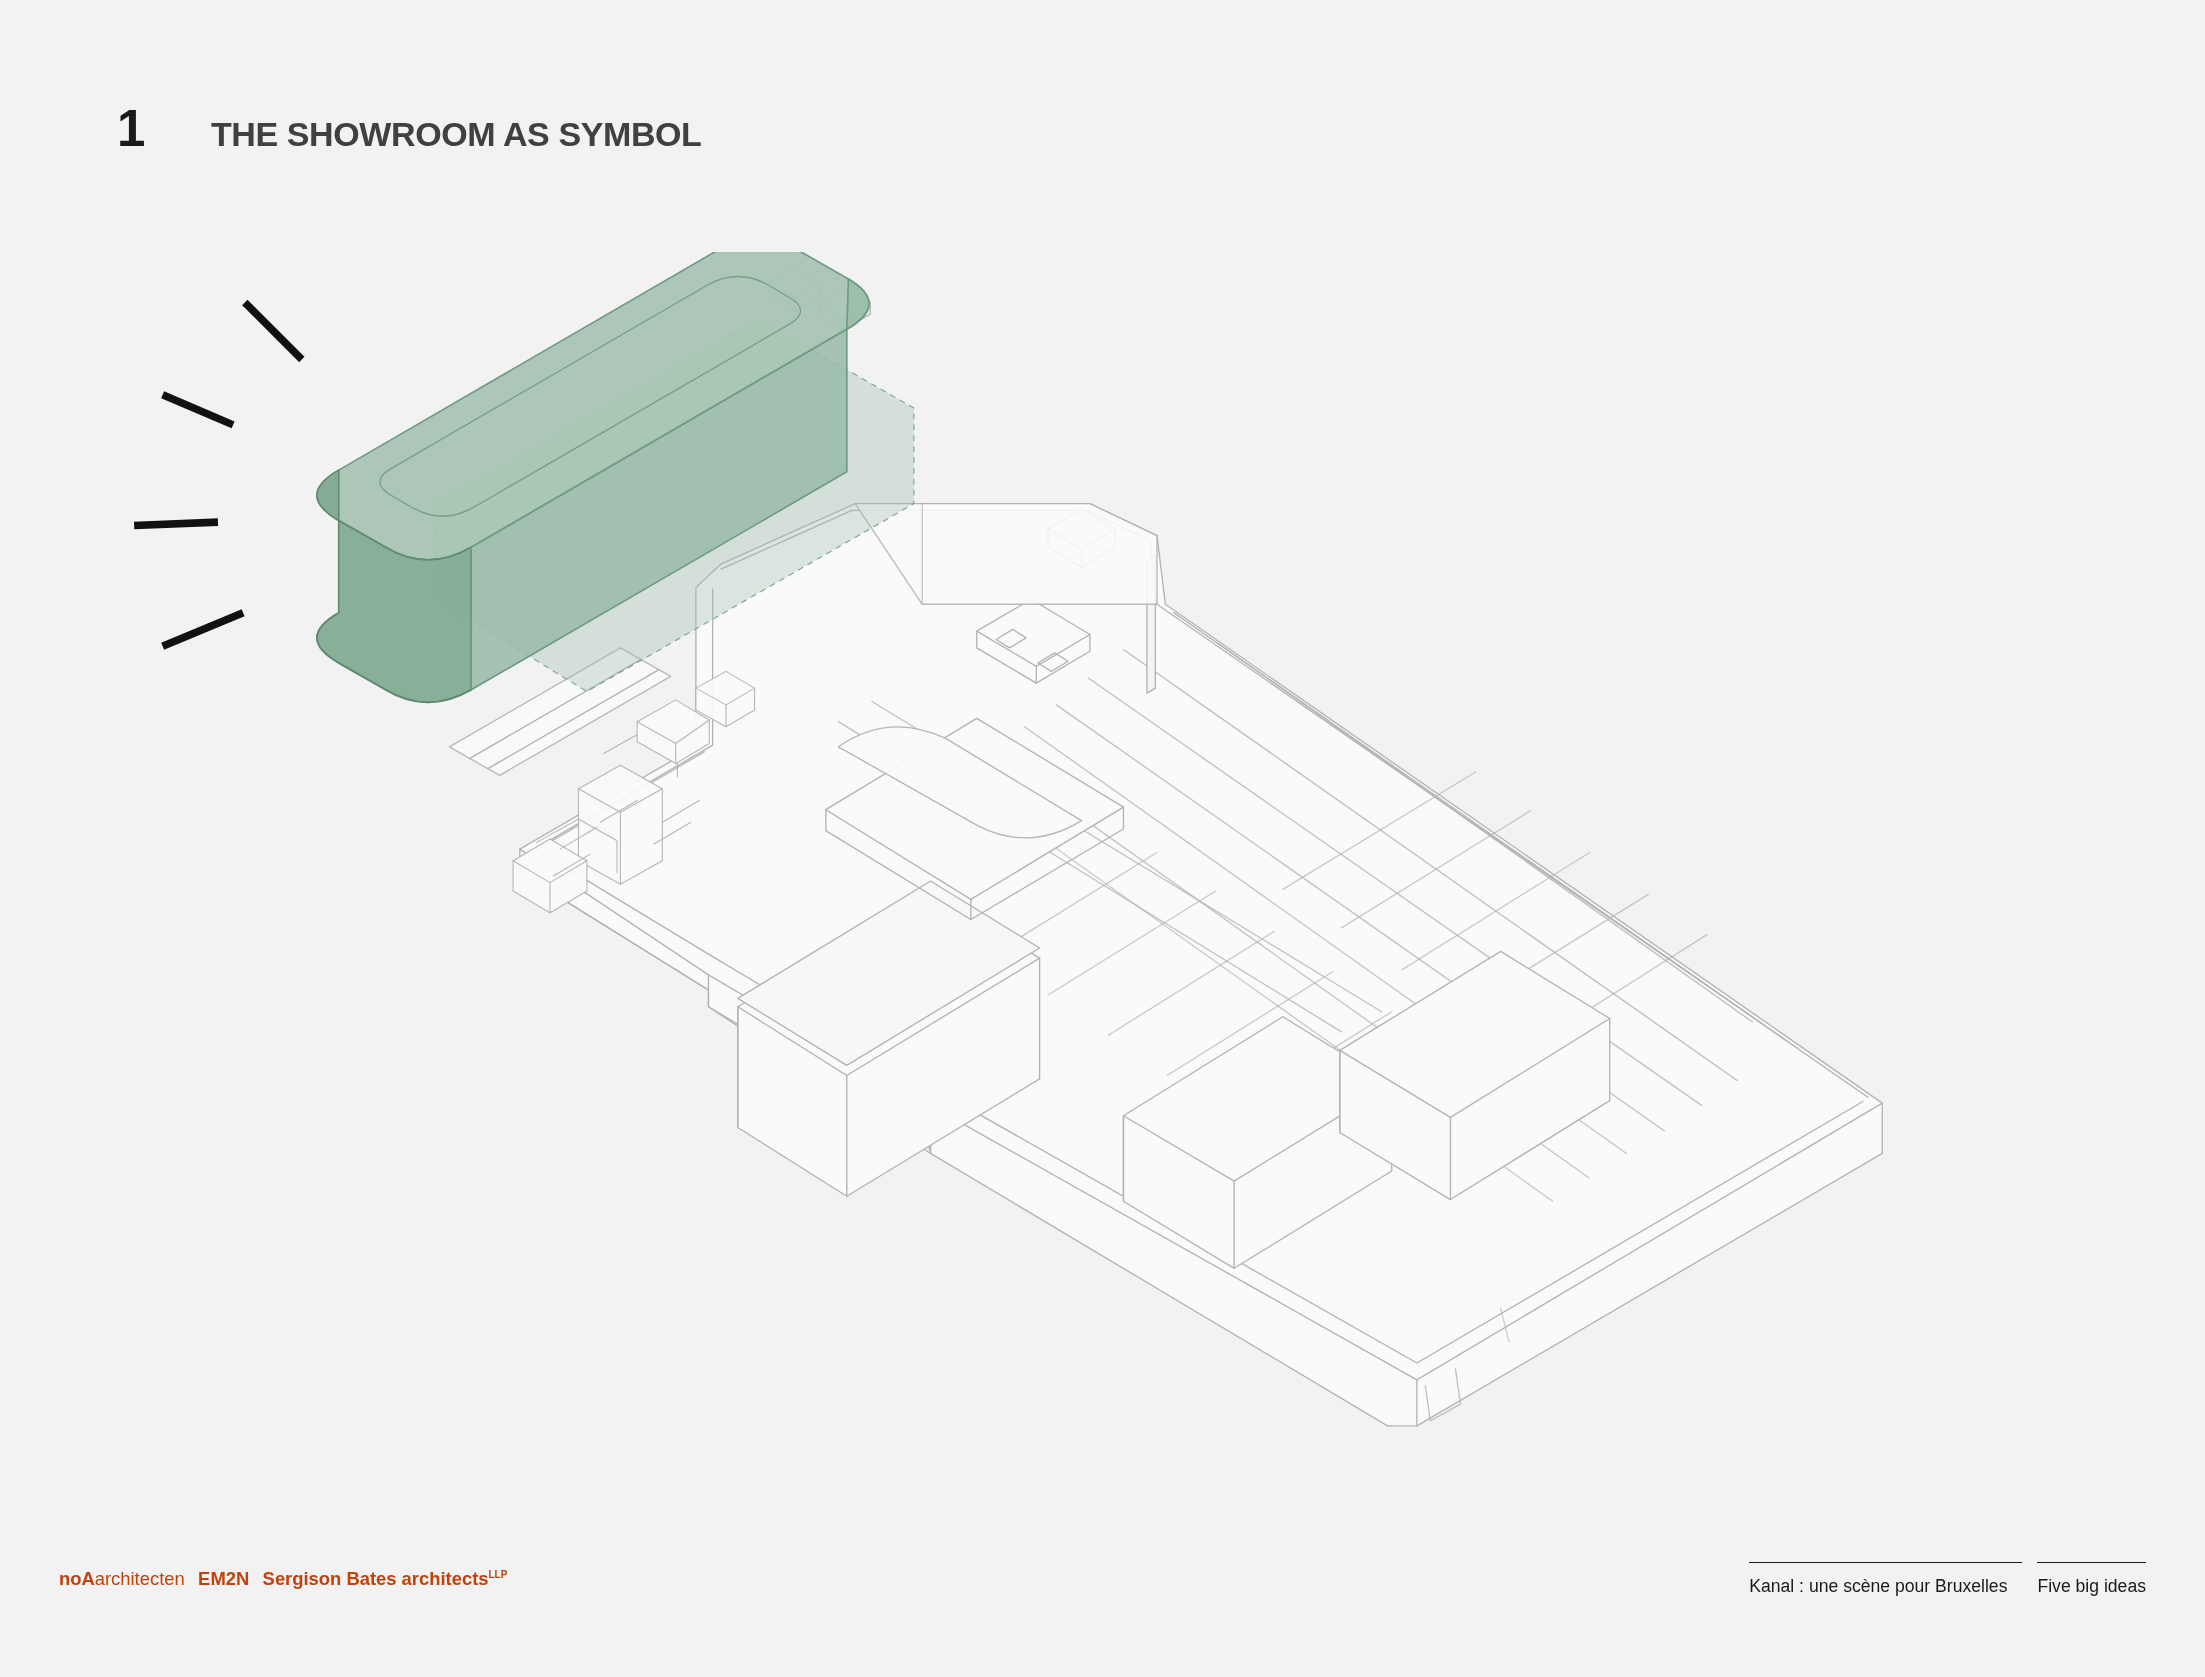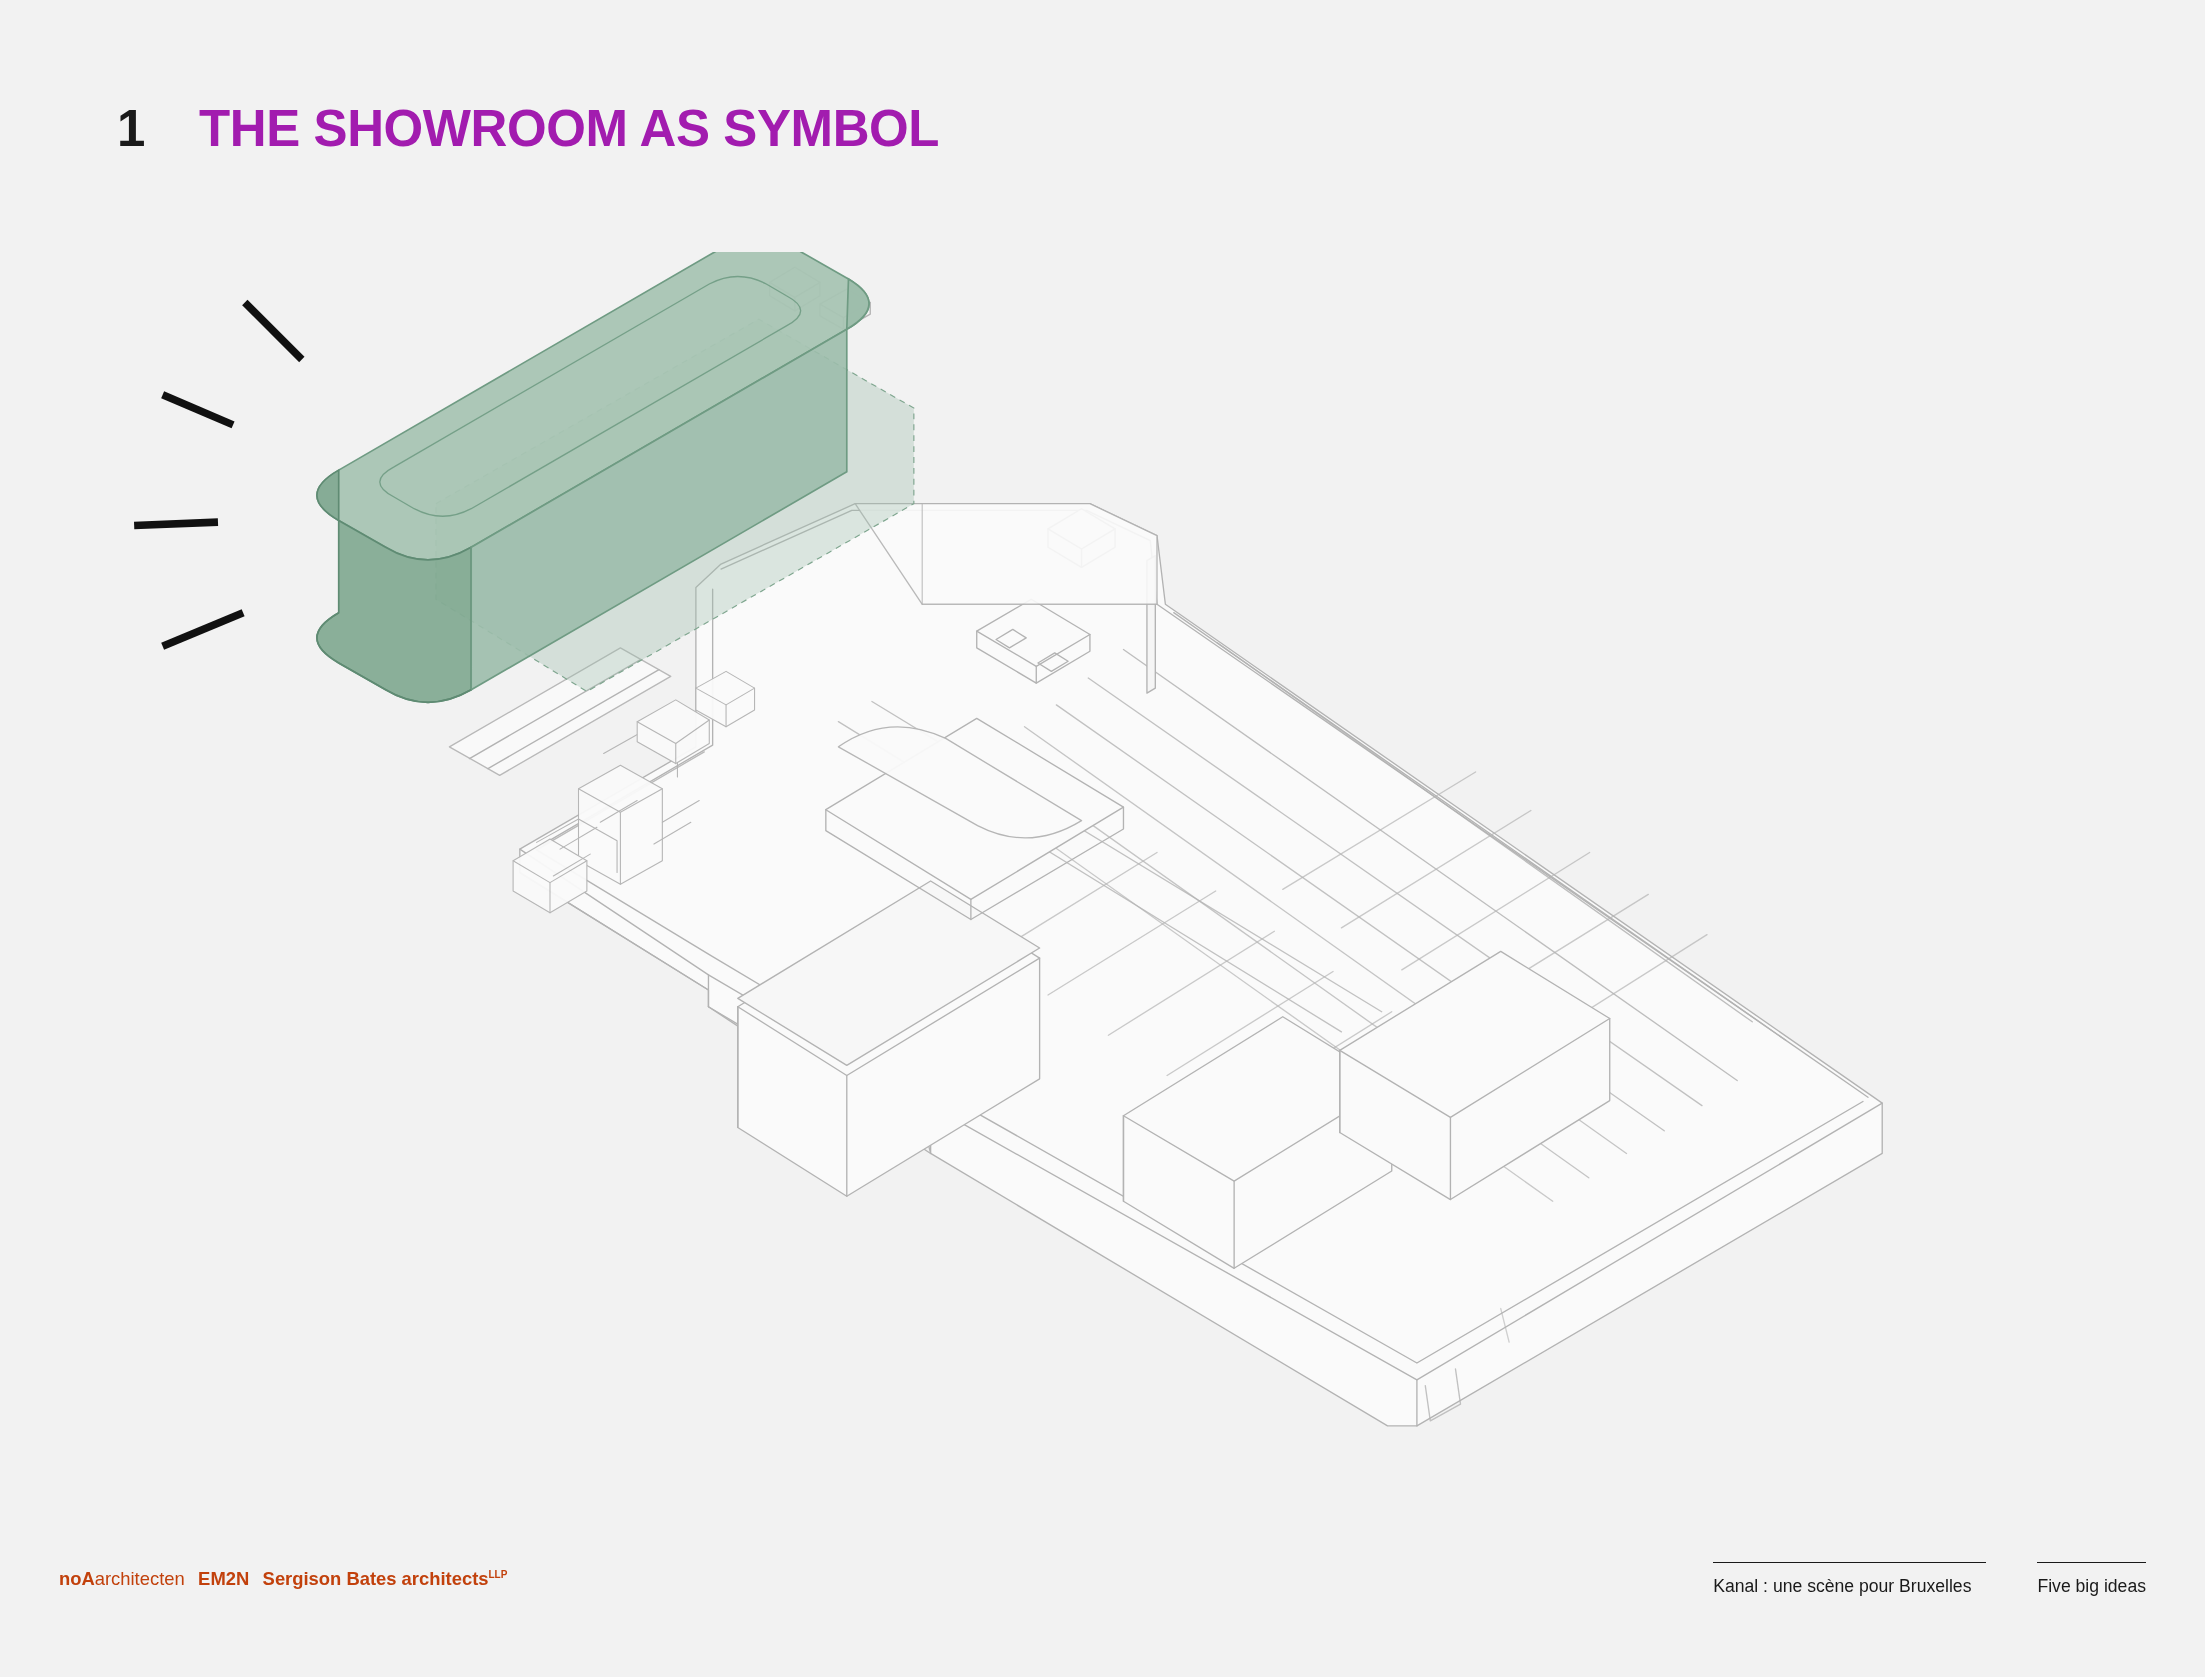--- a/index.html
+++ b/index.html
@@ -37,24 +37,25 @@
     white-space: nowrap;
   }
   .title-number {
     font-size: 51px;
     font-weight: bold;
     letter-spacing: -0.4px;
     color: #1a1a1a;
     margin-right: 54px;
   }
   .title-text {
-    font-size: 51px;
+    font-size: 34px;
     font-weight: bold;
     letter-spacing: -0.4px;
-    color: #a21caf;
+    color: #404040;
+    margin-left: 12px;
   }
 
   
   .drawing {
     position: absolute;
     left: 0;
     top: 252px;
     width: 2205px;
     height: 1216px;
   }
@@ -89,21 +90,20 @@
     text-align: center;
   }
   .footer-cell.c1 {
     border-top: 1.3px solid #1a1a1a;
     padding-right: 15px;
     margin-right: 15px;
   }
   .footer-cell.c2 {
     border-top: 1.3px solid #1a1a1a;
     padding-left: 0px;
-    margin-left: 36px;
   }
 </style>
 </head>
 <body>
 
 <div class="slide" style="background: rgb(242, 242, 242);">
   <div class="slide-inner">
 
     <div class="title-block">
       <span class="title-number">1</span>

